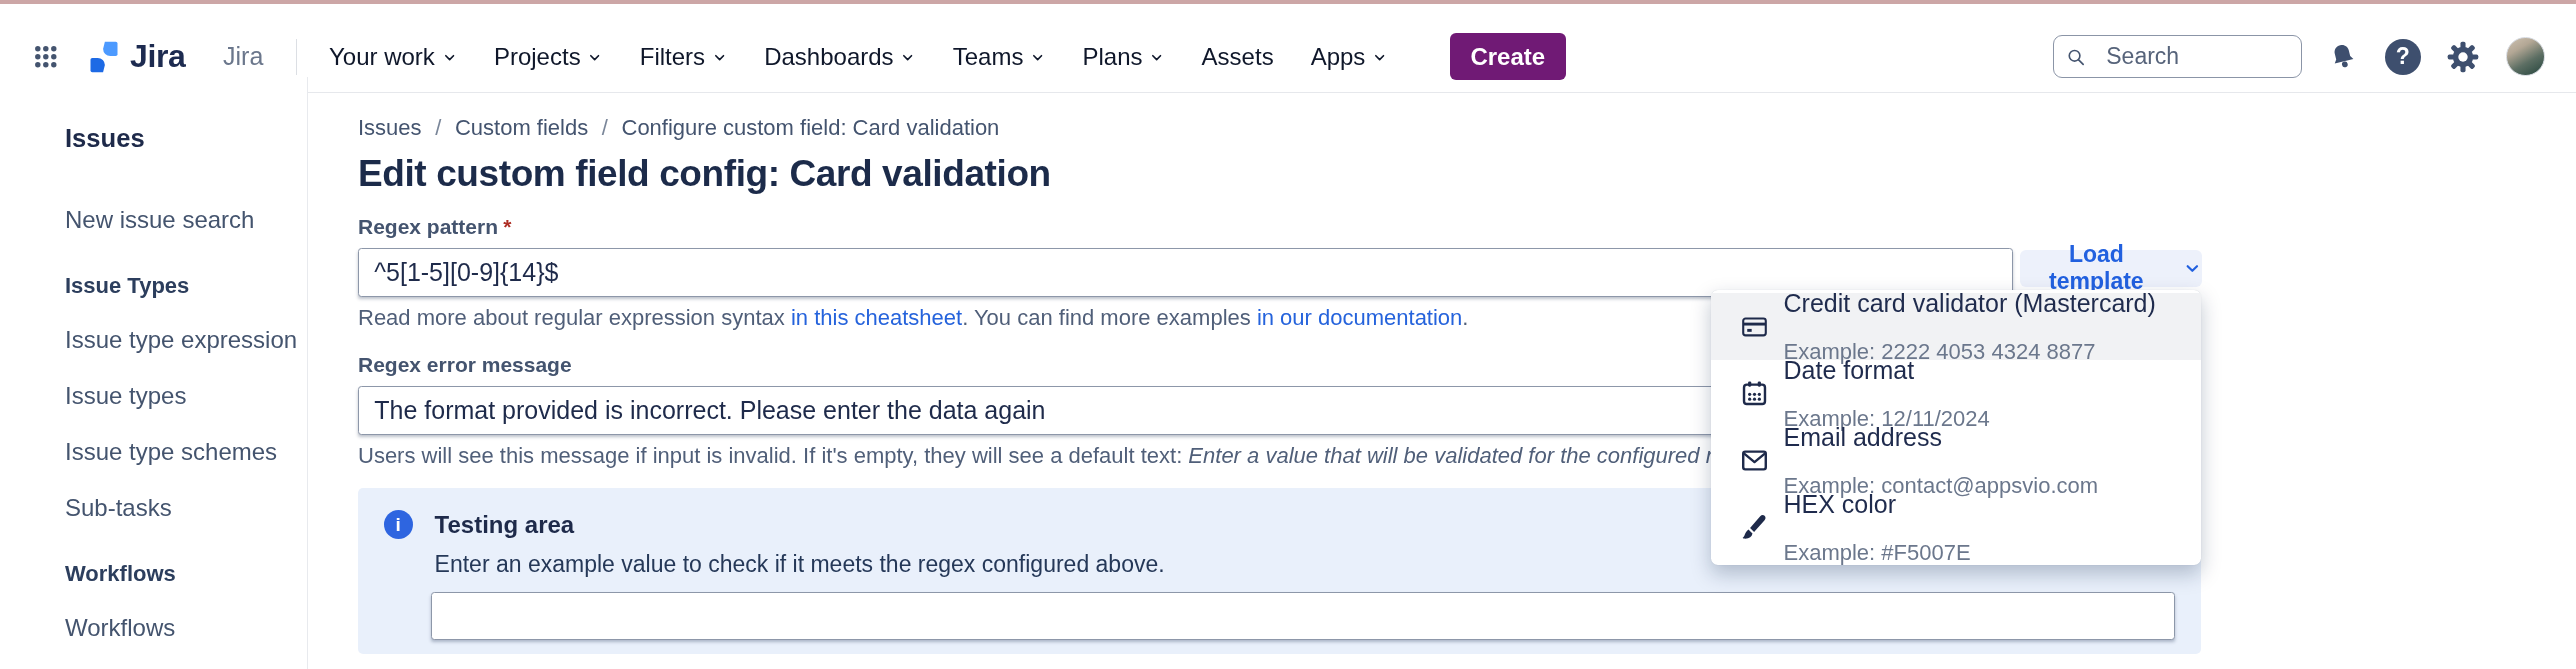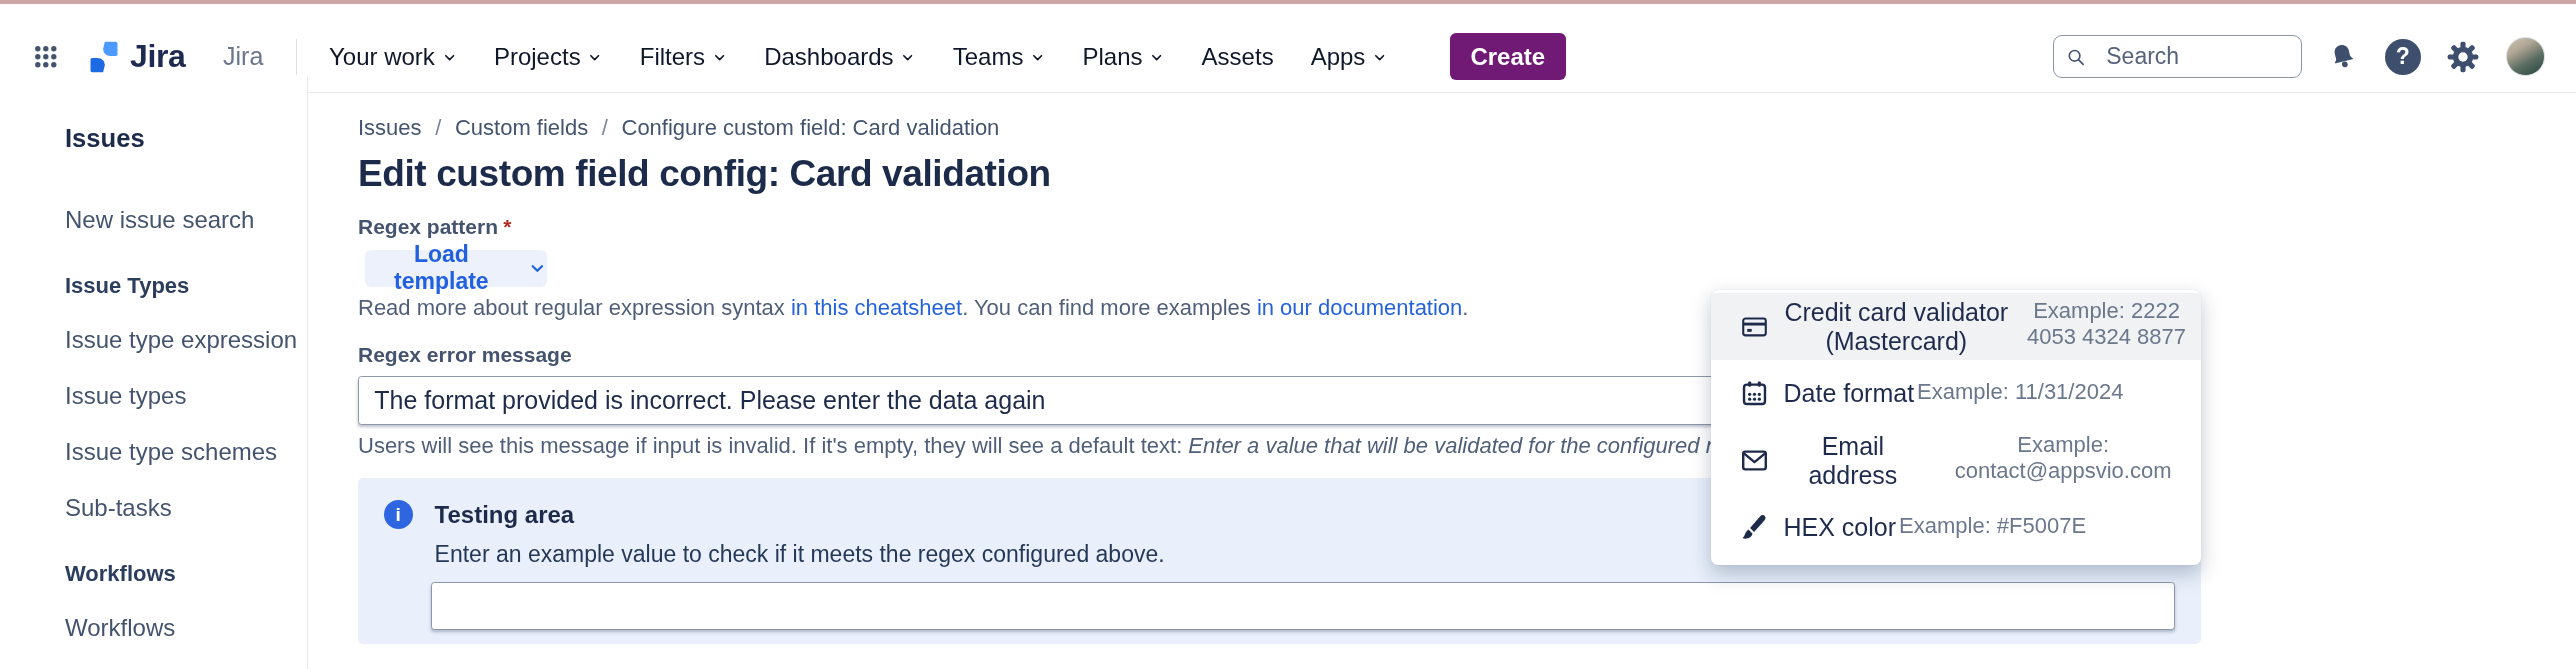--- a/index.html
+++ b/index.html
@@ -103,21 +103,21 @@
 
   
   .dropdown {
     position:absolute; left:1711px; top:290px; width:490px; z-index:10;
     background:#fff; border-radius:6.8px; padding:3.4px 0;
     box-shadow:0 8.5px 20.4px rgba(9,30,66,0.25), 0 0 0.9px rgba(9,30,66,0.2);
   }
   .dd-item { height:67px; display:flex; align-items:center; gap:14.5px; padding-left:29px; cursor:pointer; }
   .dd-item.active { background:#F1F2F4; }
   .dd-icon { width:29px; height:29px; flex:none; display:flex; align-items:center; justify-content:center; }
-  .dd-text { display:flex; gap:3px;text-align:center; }
+  .dd-text { display:flex; flex-direction:column; gap:21px; }
   .dd-title { font-size:25px; color:#1F2B4D; }
   .dd-example { font-size:22px; color:#6B778C; }
 </style>
 </head>
 <body>
 
 <div class="top-strip"></div>
 
 <header class="navbar">
   <div class="nav-left">
@@ -257,20 +257,21 @@
     <span class="sep">/</span>
     <span class="crumb">Configure custom field: Card validation</span>
   </div>
 
   <h1 class="page-title">Edit custom field config: Card validation</h1>
 
   <div class="field-label">
     <span>Regex pattern</span><span class="req">*</span>
   </div>
   <div class="row1">
+    <input class="text-input" type="text" value="^5[1-5][0-9]{14}$" style="">
     <button class="load-template-btn">
       <span>Load template</span>
       <svg width="19" height="19" viewBox="0 0 24 24">
           <path d="M6 9l6 6 6-6" fill="none" stroke="#2160DF" stroke-width="2.8" stroke-linecap="round" stroke-linejoin="round"></path>
         </svg>
     </button>
   </div>
   <div class="help-line"><span>Read more about regular expression syntax </span><a>in this cheatsheet</a><span>. You can find more examples </span><a>in our documentation</a><span>.</span></div>
 
   <div class="field-label label2">Regex error message</div>
@@ -310,21 +311,21 @@
         <circle cx="12" cy="19" r="2" fill="#1E2A4A"></circle>
           <circle cx="18" cy="19" r="2" fill="#1E2A4A"></circle>
           <circle cx="24" cy="19" r="2" fill="#1E2A4A"></circle>
         <circle cx="12" cy="25" r="2" fill="#1E2A4A"></circle>
           <circle cx="18" cy="25" r="2" fill="#1E2A4A"></circle>
           <circle cx="24" cy="25" r="2" fill="#1E2A4A"></circle>
       </svg>
     </span>
     <span class="dd-text">
       <span class="dd-title">Date format</span>
-      <span class="dd-example">Example: 11/31/2024</span>
+      <span class="dd-example">Example: 12/11/2024</span>
     </span>
   </div>
   <div class="dd-item">
     <span class="dd-icon">
       <svg width="29" height="29" viewBox="0 0 36 36">
         <rect x="4" y="7" width="28" height="22" rx="2.5" fill="none" stroke="#1E2A4A" stroke-width="3"></rect>
         <path d="M6 10 L18 20 L30 10" fill="none" stroke="#1E2A4A" stroke-width="3" stroke-linecap="round" stroke-linejoin="round"></path>
       </svg>
     </span>
     <span class="dd-text">

